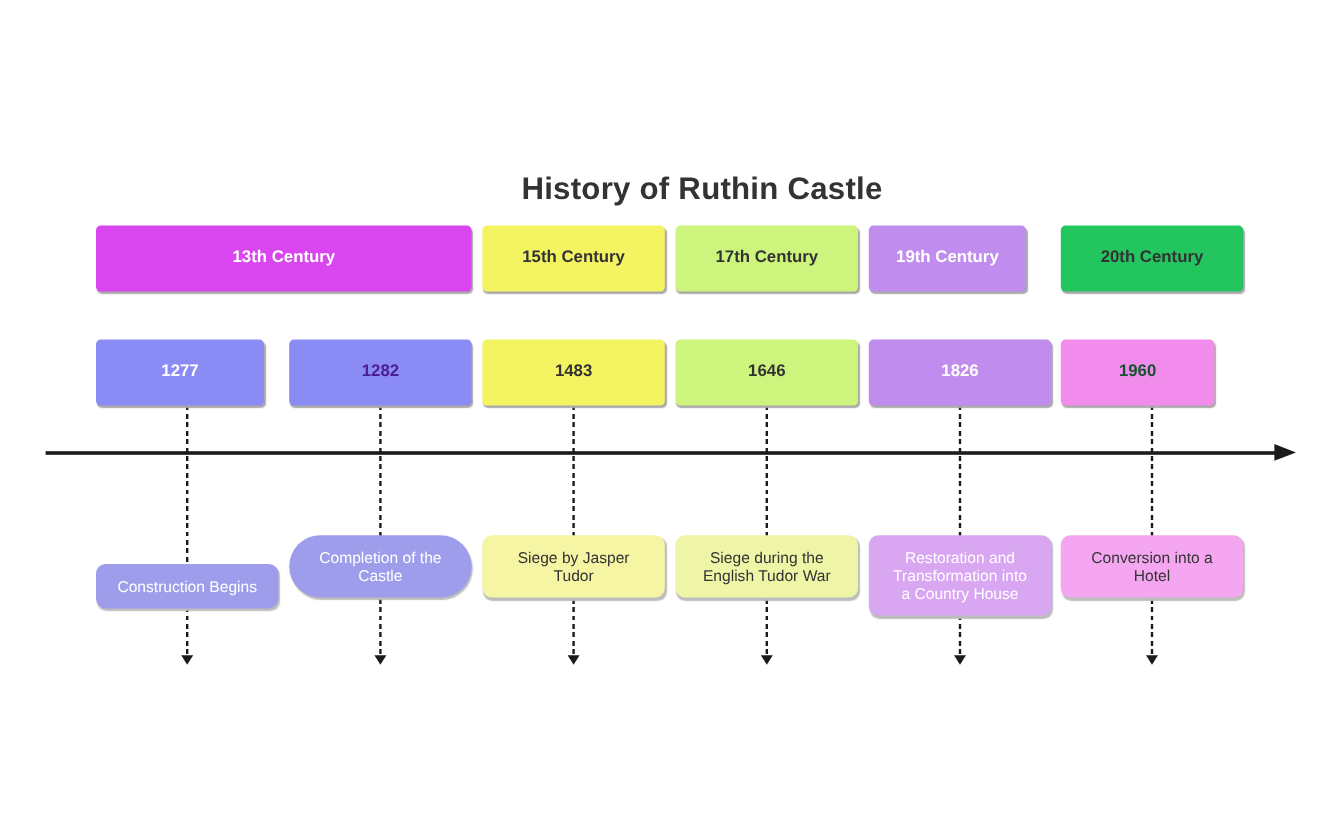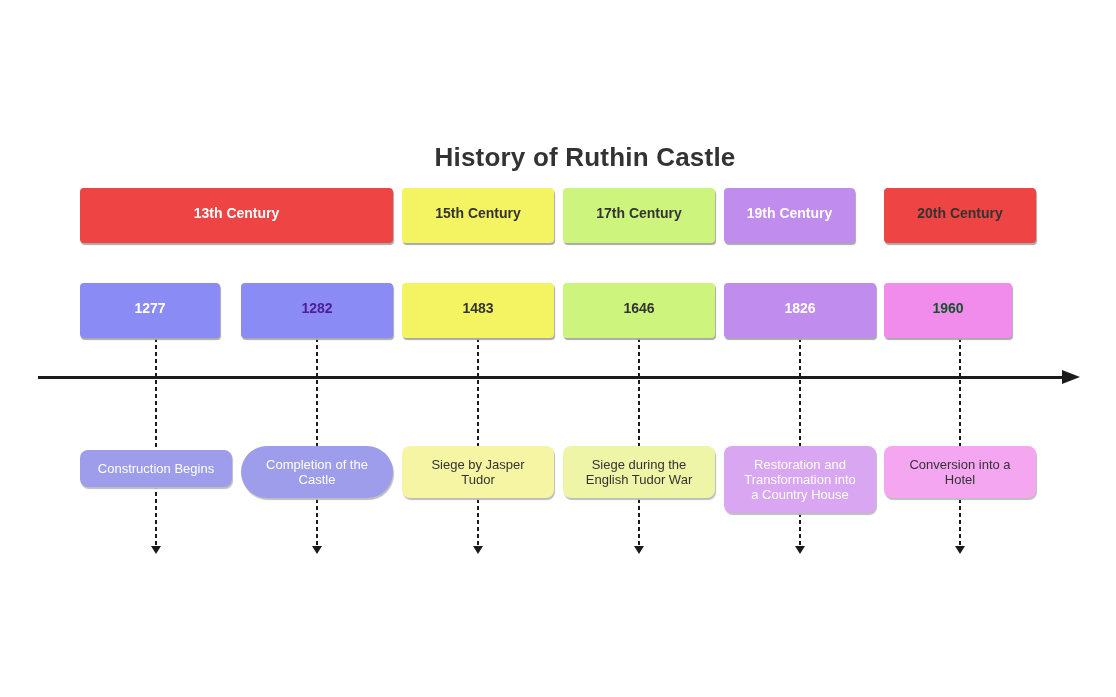--- a/index.html
+++ b/index.html
@@ -73,29 +73,29 @@
     border-bottom:7px solid transparent;
     z-index:0;
   }
 </style>
 </head>
 <body>
 
 <div id="canvas">
   <div class="title">History of Ruthin Castle</div>
   <div id="layers">
-      <div class="century-band" style="left: 80px; top: 188px; width: 313px; background: #ef4444; color: rgb(255, 255, 255);">13th Century</div>
+      <div class="century-band" style="left: 80px; top: 188px; width: 313px; background: #d946ef; color: rgb(255, 255, 255);">13th Century</div>
       <div class="century-band" style="left: 402px; top: 188px; width: 152px; background: rgb(244, 244, 99); color: rgb(51, 51, 51);">15th Century</div>
       <div class="century-band" style="left: 563px; top: 188px; width: 152px; background: rgb(205, 245, 126); color: rgb(51, 51, 51);">17th Century</div>
       <div class="century-band" style="left: 724px; top: 188px; width: 131px; background: rgb(192, 140, 238); color: rgb(255, 255, 255);">19th Century</div>
-      <div class="century-band" style="left: 884px; top: 188px; width: 152px; background: #ef4444; color: rgb(51, 51, 51);">20th Century</div>
+      <div class="century-band" style="left: 884px; top: 188px; width: 152px; background: #22c55e; color: rgb(51, 51, 51);">20th Century</div>
       <div class="year-box" style="left: 80px; top: 283px; width: 140px; background: rgb(139, 139, 245); color: rgb(255, 255, 255);">1277</div>
       <div class="dash-line" style="left: 155px; top: 338px; height: 208px; background: repeating-linear-gradient(rgb(27, 27, 27) 0px, rgb(27, 27, 27) 4px, transparent 4px, transparent 7px);"></div>
       <div class="dash-arrow" style="left: 151px; top: 546px; border-top: 8px solid rgb(27, 27, 27);"></div>
-      <div class="event-box" style="left: 80px; top: 450px; width: 152px; background: rgb(157, 157, 236); color: rgb(255, 255, 255);">Construction Begins</div>
+      <div class="event-box" style="left: 80px; top: 470px; width: 152px; background: rgb(157, 157, 236); color: rgb(255, 255, 255);">Construction Begins</div>
       <div class="year-box" style="left: 241px; top: 283px; width: 152px; background: rgb(139, 139, 245); color: #4c1d95;">1282</div>
       <div class="dash-line" style="left: 316px; top: 338px; height: 208px; background: repeating-linear-gradient(rgb(27, 27, 27) 0px, rgb(27, 27, 27) 4px, transparent 4px, transparent 7px);"></div>
       <div class="dash-arrow" style="left: 312px; top: 546px; border-top: 8px solid rgb(27, 27, 27);"></div>
       <div class="event-box" style="left: 241px; top: 446px; width: 152px; background: rgb(157, 157, 236); color: rgb(255, 255, 255); border-radius: 26px;">Completion of the
 Castle</div>
       <div class="year-box" style="left: 402px; top: 283px; width: 152px; background: rgb(244, 244, 99); color: rgb(51, 51, 51);">1483</div>
       <div class="dash-line" style="left: 477px; top: 338px; height: 208px; background: repeating-linear-gradient(rgb(27, 27, 27) 0px, rgb(27, 27, 27) 4px, transparent 4px, transparent 7px);"></div>
       <div class="dash-arrow" style="left: 473px; top: 546px; border-top: 8px solid rgb(27, 27, 27);"></div>
       <div class="event-box" style="left: 402px; top: 446px; width: 152px; background: rgb(245, 245, 164); color: rgb(51, 51, 51);">Siege by Jasper
 Tudor</div>

